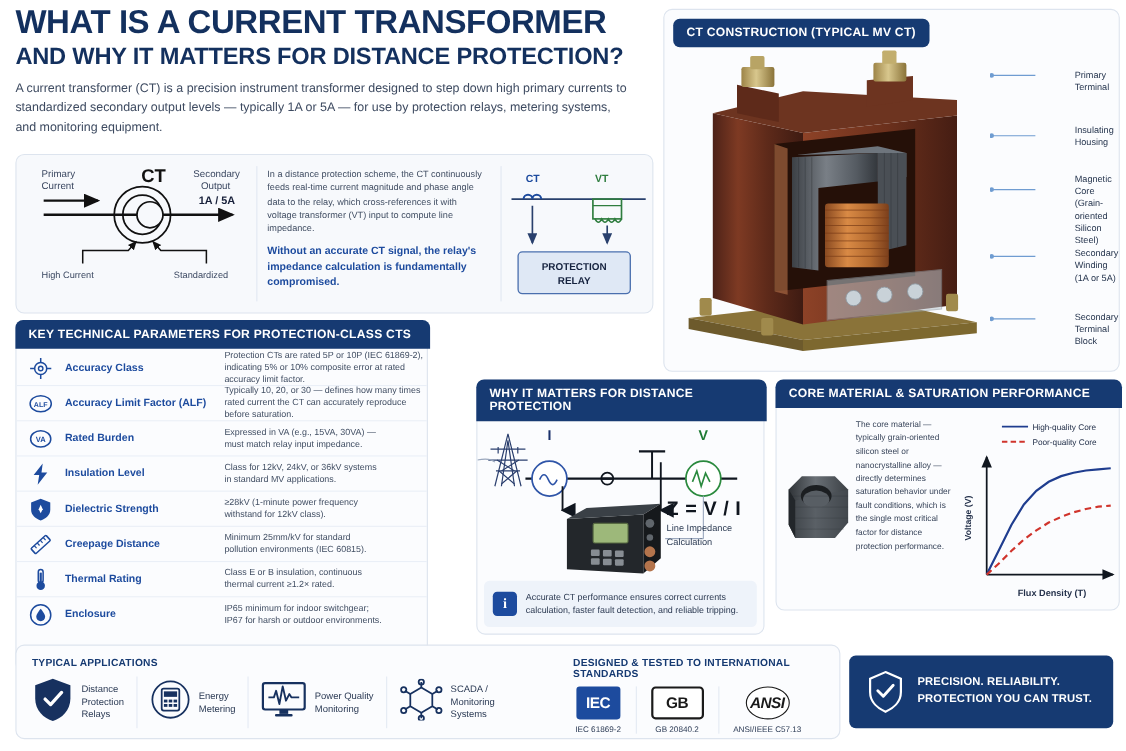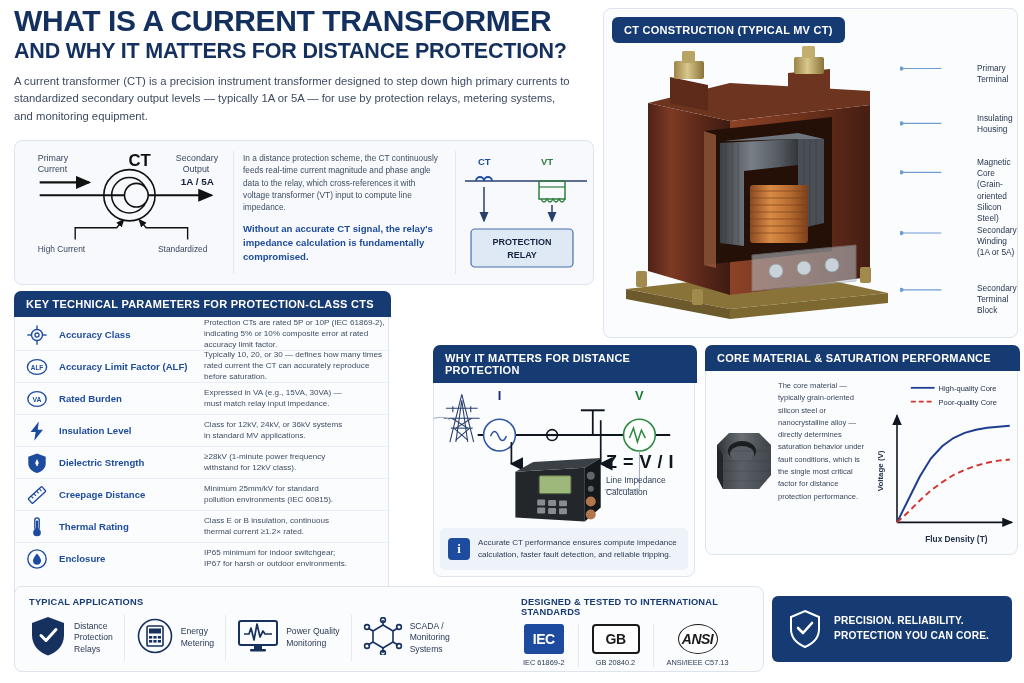--- a/index.html
+++ b/index.html
@@ -489,21 +489,21 @@
 
       <div style="position:absolute;left:172px;top:80px;width:92px;">
         <div style="font-size:18px;font-weight:bold;color:#10161f;letter-spacing:0.5px;">Z = V / I</div>
         <div class="nw" style="font-size:8.4px;line-height:1.4;color:#2b3a52;margin-top:2px;">Line Impedance
 Calculation</div>
       </div>
     </div>
 
     <div class="why-note">
       <div class="info-badge">i</div>
-      <div class="why-note-text">Accurate CT performance ensures compute impedance calculation, faster fault detection, and reliable tripping.</div>
+      <div class="why-note-text">Accurate CT performance ensures correct currents calculation, faster fault detection, and reliable tripping.</div>
     </div>
   </div>
 
   <div class="panel core">
     <div class="bar">CORE MATERIAL &amp; SATURATION PERFORMANCE</div>
 
     <div class="core-inner">
       <div class="core-img">
         <svg width="66" height="72" viewBox="0 0 66 72">
           <defs>
@@ -644,17 +644,17 @@
     </div>
   </div>
 
   <div class="trust">
     <svg width="34" height="40" viewBox="0 0 34 40">
       <path d="M17,2 L31,8 L31,20 C31,29 24,35 17,38 C10,35 3,29 3,20 L3,8 Z" fill="none" stroke="#ffffff" stroke-width="2"></path>
       <path d="M10,19 L15,24 L24,14" fill="none" stroke="#ffffff" stroke-width="2.6" stroke-linecap="round" stroke-linejoin="round"></path>
     </svg>
     <div class="trust-text">
       <div>PRECISION. RELIABILITY.</div>
-      <div>PROTECTION YOU CAN CORE.</div>
+      <div>PROTECTION YOU CAN TRUST.</div>
     </div>
   </div>
 
 </div>
 
 </body></html>

